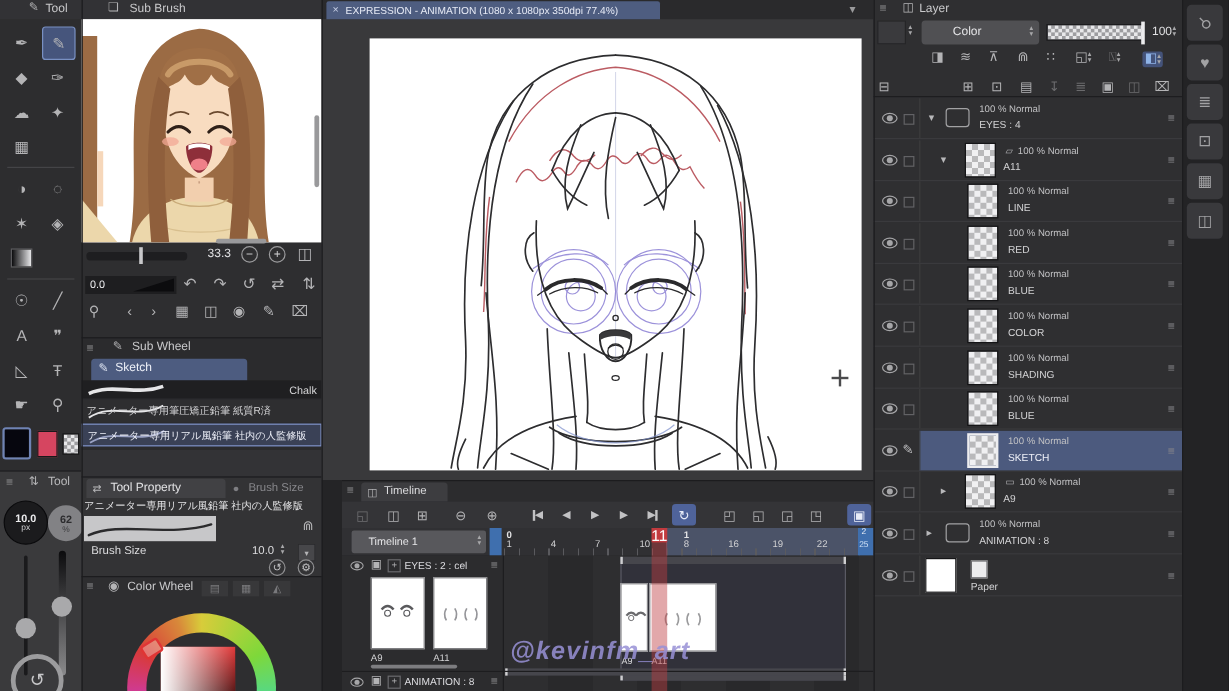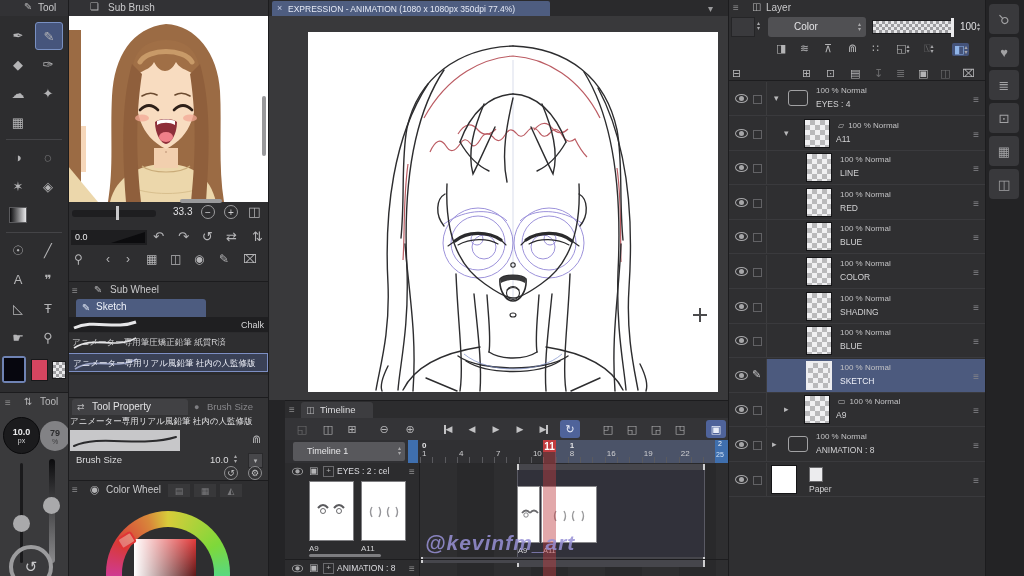--- a/index.html
+++ b/index.html
@@ -116,21 +116,21 @@
 
   <div class="pane" style="left:0;top:392px;width:68px;height:184px;background:#3a3a3c;border-top:1px solid #1c1c1e;">
     <span class="abs ham" style="left:5px;top:5px;">≡</span>
     <span class="abs ic" style="left:24px;top:4px;font-size:10px;">⇅</span>
     <span class="abs hdr" style="left:40px;top:3px;color:#b9b9bb;">Tool</span>
     <div class="abs" style="left:3px;top:24px;width:35px;height:35px;border-radius:50%;background:#1b1b1d;border:1px solid #0a0a0c;display:flex;flex-direction:column;align-items:center;justify-content:center;">
       <span style="font-size:9px;font-weight:bold;color:#ececee;">10.0</span>
       <span style="font-size:7px;color:#d2d2d4;">px</span>
     </div>
     <div class="abs" style="left:40px;top:28px;width:30px;height:30px;border-radius:50%;background:#828285;display:flex;flex-direction:column;align-items:center;justify-content:center;">
-      <span style="font-size:9px;font-weight:bold;color:#2c2c2e;">79</span>
+      <span style="font-size:9px;font-weight:bold;color:#2c2c2e;">62</span>
       <span style="font-size:7px;color:#3c3c3e;">%</span>
     </div>
     <div class="abs" style="left:20px;top:70px;width:3px;height:100px;background:#1a1a1c;border-radius:2px;"></div>
     <div class="abs" style="left:13px;top:122px;width:17px;height:17px;border-radius:50%;background:#a9a9ab;"></div>
     <div class="abs" style="left:49px;top:66px;width:6px;height:104px;background:linear-gradient(#0b0b0d,#8a8a8c);border-radius:3px;"></div>
     <div class="abs" style="left:43px;top:104px;width:17px;height:17px;border-radius:50%;background:#a9a9ab;"></div>
     <div class="abs" style="left:9px;top:152px;width:44px;height:44px;border:4px solid #9c9c9e;border-radius:50%;box-sizing:border-box;display:flex;align-items:center;justify-content:center;color:#c8c8ca;font-size:15px;">↺</div>
   </div>
 
   <div class="pane" style="left:68px;top:0;width:200px;height:576px;background:#2e2e30;">
@@ -534,21 +534,21 @@
         <span class="eye" style="position:absolute;left:6px;top:4px;transform:scale(.85);"></span>
         <span class="abs ic" style="left:24px;top:3px;font-size:10px;">▣</span>
         <span class="abs" style="left:38px;top:3px;width:9px;height:9px;border:1px solid #6a6a6d;font-size:8px;line-height:8px;text-align:center;color:#b4b4b6;">+</span>
         <span class="abs" style="left:52px;top:3px;font-size:8.5px;color:#dcdce0;">ANIMATION : 8</span>
         <span class="abs ham" style="left:124px;top:4px;">≡</span>
       </div>
     </div>
 
     <div class="abs" style="left:258px;top:39px;width:13px;height:137px;background:rgba(190,62,66,0.45);">
       <div style="position:absolute;left:0;top:0;width:13px;height:12px;background:#c23b3f;display:flex;align-items:center;justify-content:center;">
-        <span style="font-size:10px;color:#fff;font-weight:bold;text-align:right;">11</span>
+        <span style="font-size:13px;color:#fff;font-weight:normal;text-align:right;">11</span>
       </div>
     </div>
 
     <div class="abs" style="left:140px;top:130px;width:280px;font-size:21px;font-style:italic;font-weight:bold;color:rgba(152,144,214,0.85);letter-spacing:1px;">@kevinfm_art</div>
   </div>
 
   <div class="pane" style="left:728px;top:0;width:257px;height:576px;background:#2f2f31;">
     <span class="abs ham" style="left:5px;top:3px;">≡</span>
     <span class="abs ic" style="left:24px;top:2px;font-size:10px;">◫</span>
     <span class="abs hdr" style="left:38px;top:2px;">Layer</span>

